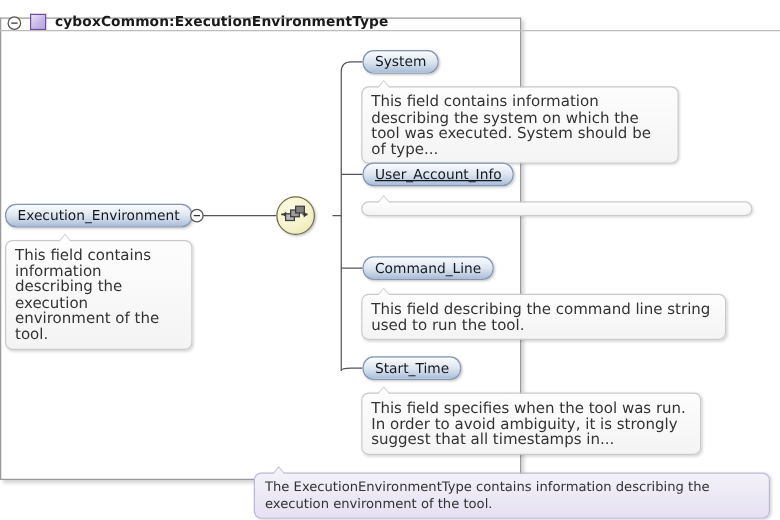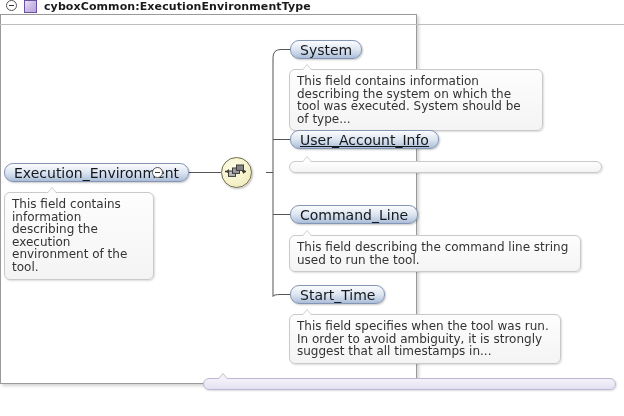--- a/index.html
+++ b/index.html
@@ -33,21 +33,21 @@
     box-shadow: 2px 2px 3px rgba(0,0,0,0.18);
   }
   #type-header {
     position: absolute;
     left: 0; top: 0;
     width: 100%;
     height: 25px;
     box-sizing: border-box;
     border-bottom: 1px solid #bdbdbd;
     display: flex;
-    align-items: flex-start;
+    align-items: flex-end;
     padding-left: 6px;
   }
   #type-header .type-name {
     font-size: 11px;
     font-weight: bold;
     color: #1a1a1a;
     letter-spacing: 0.1px;
     margin-left: 7px;
     white-space: nowrap;
   }
@@ -91,21 +91,21 @@
     height: 19px;
     box-sizing: border-box;
     border: 1px solid #8496b4;
     border-radius: 9px;
     background: linear-gradient(to bottom,
         #fbfcfe 0%, #eef2f8 22%, #dbe4f0 52%, #c2d0e4 78%, #a9bcd8 100%);
     display: flex;
     align-items: center;
     justify-content: center;
     padding: 0 9px;
-    font-size: 14px;
+    font-size: 11px;
     color: #15181c;
     white-space: nowrap;
     box-shadow: 1px 1px 2px rgba(0,0,0,0.22);
   }
 
   
   #root-node {
     left: 4px;
     top: 163px;
   }
@@ -295,16 +295,17 @@
 <div class="bubble" style="left:289px; top:314px; width:272px;">
   <span class="tail" style="left:12px;"></span>
   <span class="tail-in" style="left:12px;"></span>
   <span>This field specifies when the tool was run. In order to avoid ambiguity, it is strongly suggest that all timestamps in...</span>
 </div>
 
 
 <div id="type-doc">
   <span class="tail" style="left:14px;"></span>
   <span class="tail-in" style="left:14px;"></span>
+  <span>The ExecutionEnvironmentType contains information describing the execution environment of the tool.</span>
 </div>
 
 
 
 
 </body></html>

